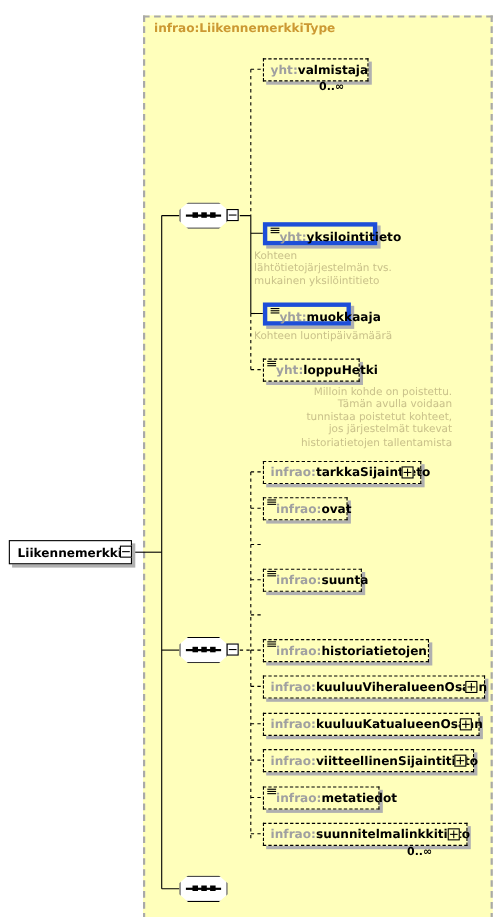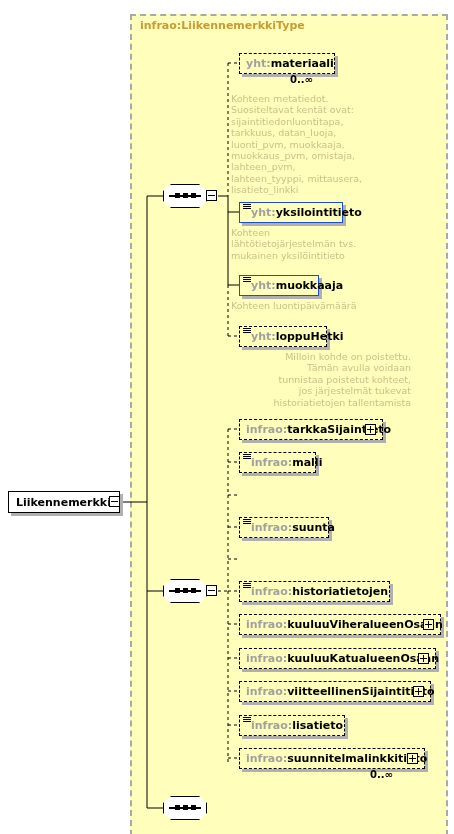--- a/index.html
+++ b/index.html
@@ -89,21 +89,21 @@
   }
 
   
   .node {
     position: absolute;
     height: 21px;
     background: #ffffbb;
     box-sizing: border-box;
     box-shadow: 3px 3px 0 0 #b0b0b0;
   }
-  .node.required { border: 1px solid #1d4ed8; }
+  .node.required { border: 4px solid #1d4ed8; }
   .node.optional { border: 1px dashed #000000; }
 
   .node .nlabel {
     position: absolute;
     top: 3px;
     font-size: 11px;
     white-space: nowrap;
     line-height: 14px;
   }
   .node .ns    { color: #a0a0a0; font-weight: bold; }
@@ -298,33 +298,24 @@
     <div class="shadow"></div>
     <div class="body"></div>
     <div class="bar"></div>
     <div class="dot d1"></div>
     <div class="dot d2"></div>
     <div class="dot d3"></div>
   </div>
 
   <div class="node optional" style="left:239px; top:45px; width:96px;">
     <span class="nlabel" style="left:6px;">
-      <span class="ns">yht:</span><span class="nname">materiaali</span>
+      <span class="ns">yht:</span><span class="nname">valmistaja</span>
     </span>
   </div>
   <div class="card" style="left:290px; top:66px;">0..∞</div>
-  <div class="doc" style="left:231px; top:85px;">Kohteen metatiedot.
-Suositeltavat kentät ovat:
-sijaintitiedonluontitapa,
-tarkkuus, datan_luoja,
-luonti_pvm, muokkaaja,
-muokkaus_pvm, omistaja,
-lahteen_pvm,
-lahteen_tyyppi, mittausera,
-lisatieto_linkki</div>
 
   <div class="node required" style="left:239px; top:194px; width:104px;">
     <span class="type-glyph">
         <i></i>
         <i></i>
         <i></i>
       </span>
     <span class="nlabel" style="left:11px;">
       <span class="ns">yht:</span><span class="nname">yksilointitieto</span>
     </span>
@@ -368,21 +359,21 @@
     <span class="plus-btn" style="right:6px;"></span>
   </div>
 
   <div class="node optional" style="left:239px; top:444px; width:77px;">
     <span class="type-glyph">
         <i></i>
         <i></i>
         <i></i>
       </span>
     <span class="nlabel" style="left:11px;">
-      <span class="ns">infrao:</span><span class="nname">malli</span>
+      <span class="ns">infrao:</span><span class="nname">ovat</span>
     </span>
   </div>
 
 
   <div class="node optional" style="left:239px; top:509px; width:90px;">
     <span class="type-glyph">
         <i></i>
         <i></i>
         <i></i>
       </span>
@@ -424,21 +415,21 @@
     <span class="plus-btn" style="right:6px;"></span>
   </div>
 
   <div class="node optional" style="left:239px; top:707px; width:106px;">
     <span class="type-glyph">
         <i></i>
         <i></i>
         <i></i>
       </span>
     <span class="nlabel" style="left:11px;">
-      <span class="ns">infrao:</span><span class="nname">lisatieto</span>
+      <span class="ns">infrao:</span><span class="nname">metatiedot</span>
     </span>
   </div>
 
   <div class="node optional" style="left:239px; top:740px; width:186px;">
     <span class="nlabel" style="left:6px;">
       <span class="ns">infrao:</span><span class="nname">suunnitelmalinkkitieto</span>
     </span>
     <span class="plus-btn" style="right:6px;"></span>
   </div>
   <div class="card" style="left:370px; top:761px;">0..∞</div>

